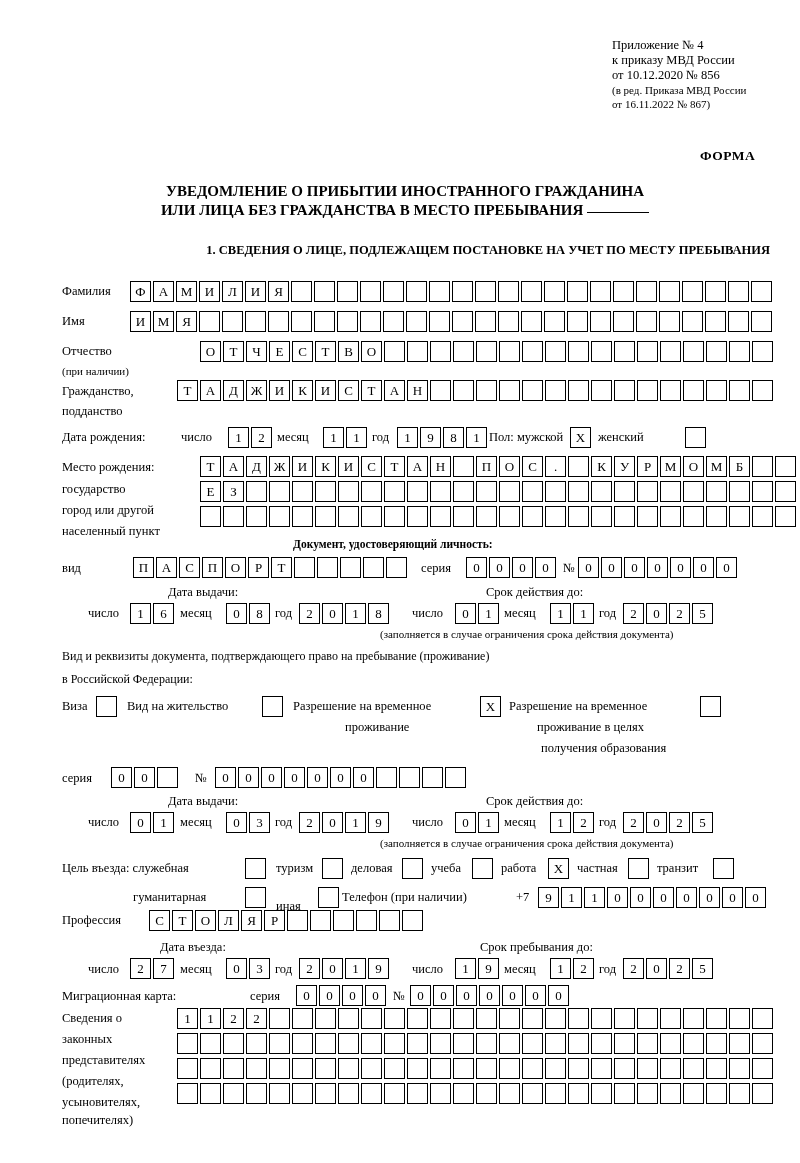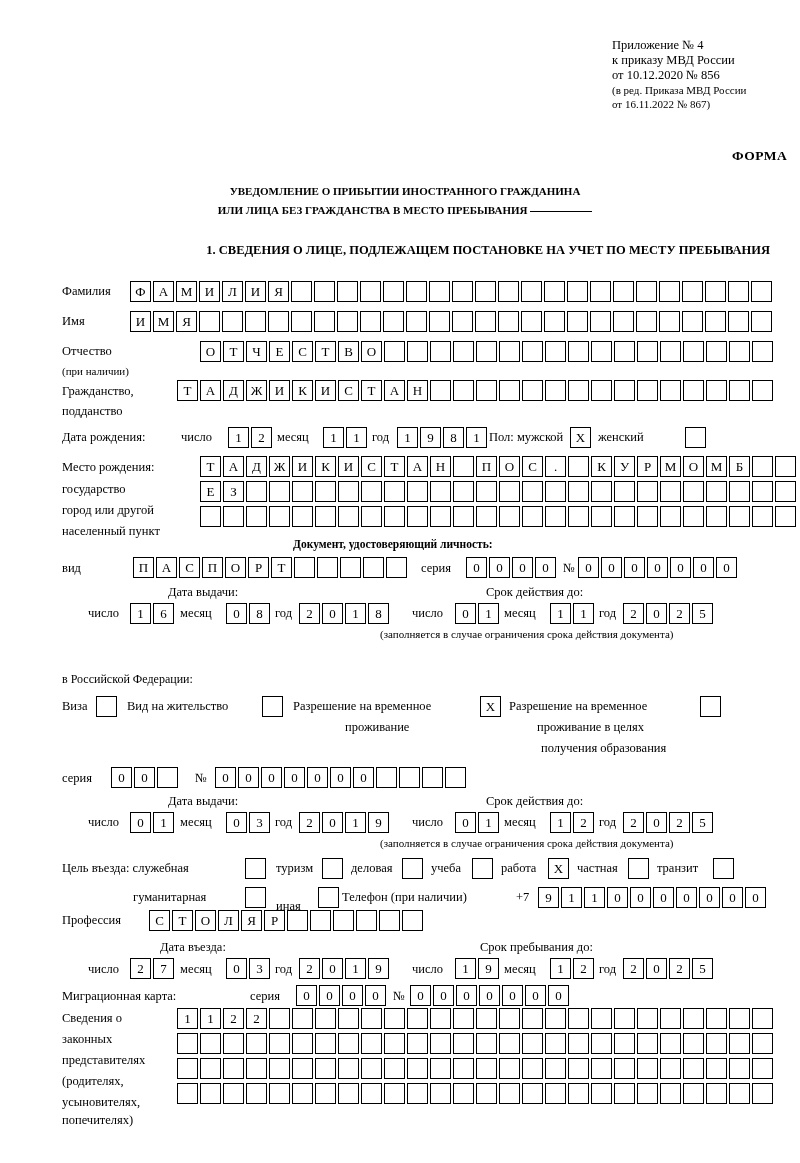--- a/index.html
+++ b/index.html
@@ -13,26 +13,26 @@
   .page{position:relative;width:800px;height:873px;text-decoration:underline;}
 
   
   .hdr{
     position:absolute;left:612px;top:38px;width:180px;
     font-size:12.5px;line-height:15px;text-align:left;
   }
   .hdr .small{font-size:11px;line-height:14px;}
   .forma{
     position:absolute;left:700px;top:148px;
-    font-weight:bold;font-size:13.5px;letter-spacing:.5px;margin-left:32px;
+    font-weight:bold;font-size:13.5px;letter-spacing:.5px;
   }
 
   .title{
     position:absolute;left:100px;top:182px;width:610px;
-    text-align:center;font-weight:bold;font-size:11px;line-height:19px;
+    text-align:center;font-weight:bold;font-size:15px;line-height:19px;
   }
   .title .line2{white-space:nowrap;}
   .title .blank{display:inline-block;width:62px;border-bottom:1px solid #000;vertical-align:2px;}
 
   .section1{
     position:absolute;left:60px;top:243px;width:710px;
     text-align:right;font-weight:bold;font-size:12.5px;
   }
 
   
@@ -383,20 +383,21 @@
   <div class="t" style="left:599px;top:606px;">год</div>
   <div class="cells" id="row-docvalid-y" style="left:623px;top:603px;">
       <div class="cell">2</div>
       <div class="cell">0</div>
       <div class="cell">2</div>
       <div class="cell">5</div>
     </div>
 
   <div class="t sm" style="left:380px;top:627px;">(заполняется в случае ограничения срока действия документа)</div>
 
+  <div class="t" style="left:62px;top:649px;font-size:12px;">Вид и реквизиты документа, подтверждающего право на пребывание (проживание)</div>
   <div class="t" style="left:62px;top:672px;font-size:12px;">в Российской Федерации:</div>
 
   <div class="t" style="left:62px;top:699px;">Виза</div>
   <div class="box" id="box-visa" style="left:96px;top:696px;"></div>
   <div class="t" style="left:127px;top:699px;">Вид на жительство</div>
   <div class="box" id="box-residence" style="left:262px;top:696px;"></div>
   <div class="t" style="left:293px;top:699px;">Разрешение на временное</div>
   <div class="t" style="left:345px;top:720px;">проживание</div>
   <div class="box" id="box-temp" style="left:480px;top:696px;">Х</div>
   <div class="t" style="left:509px;top:699px;">Разрешение на временное</div>

